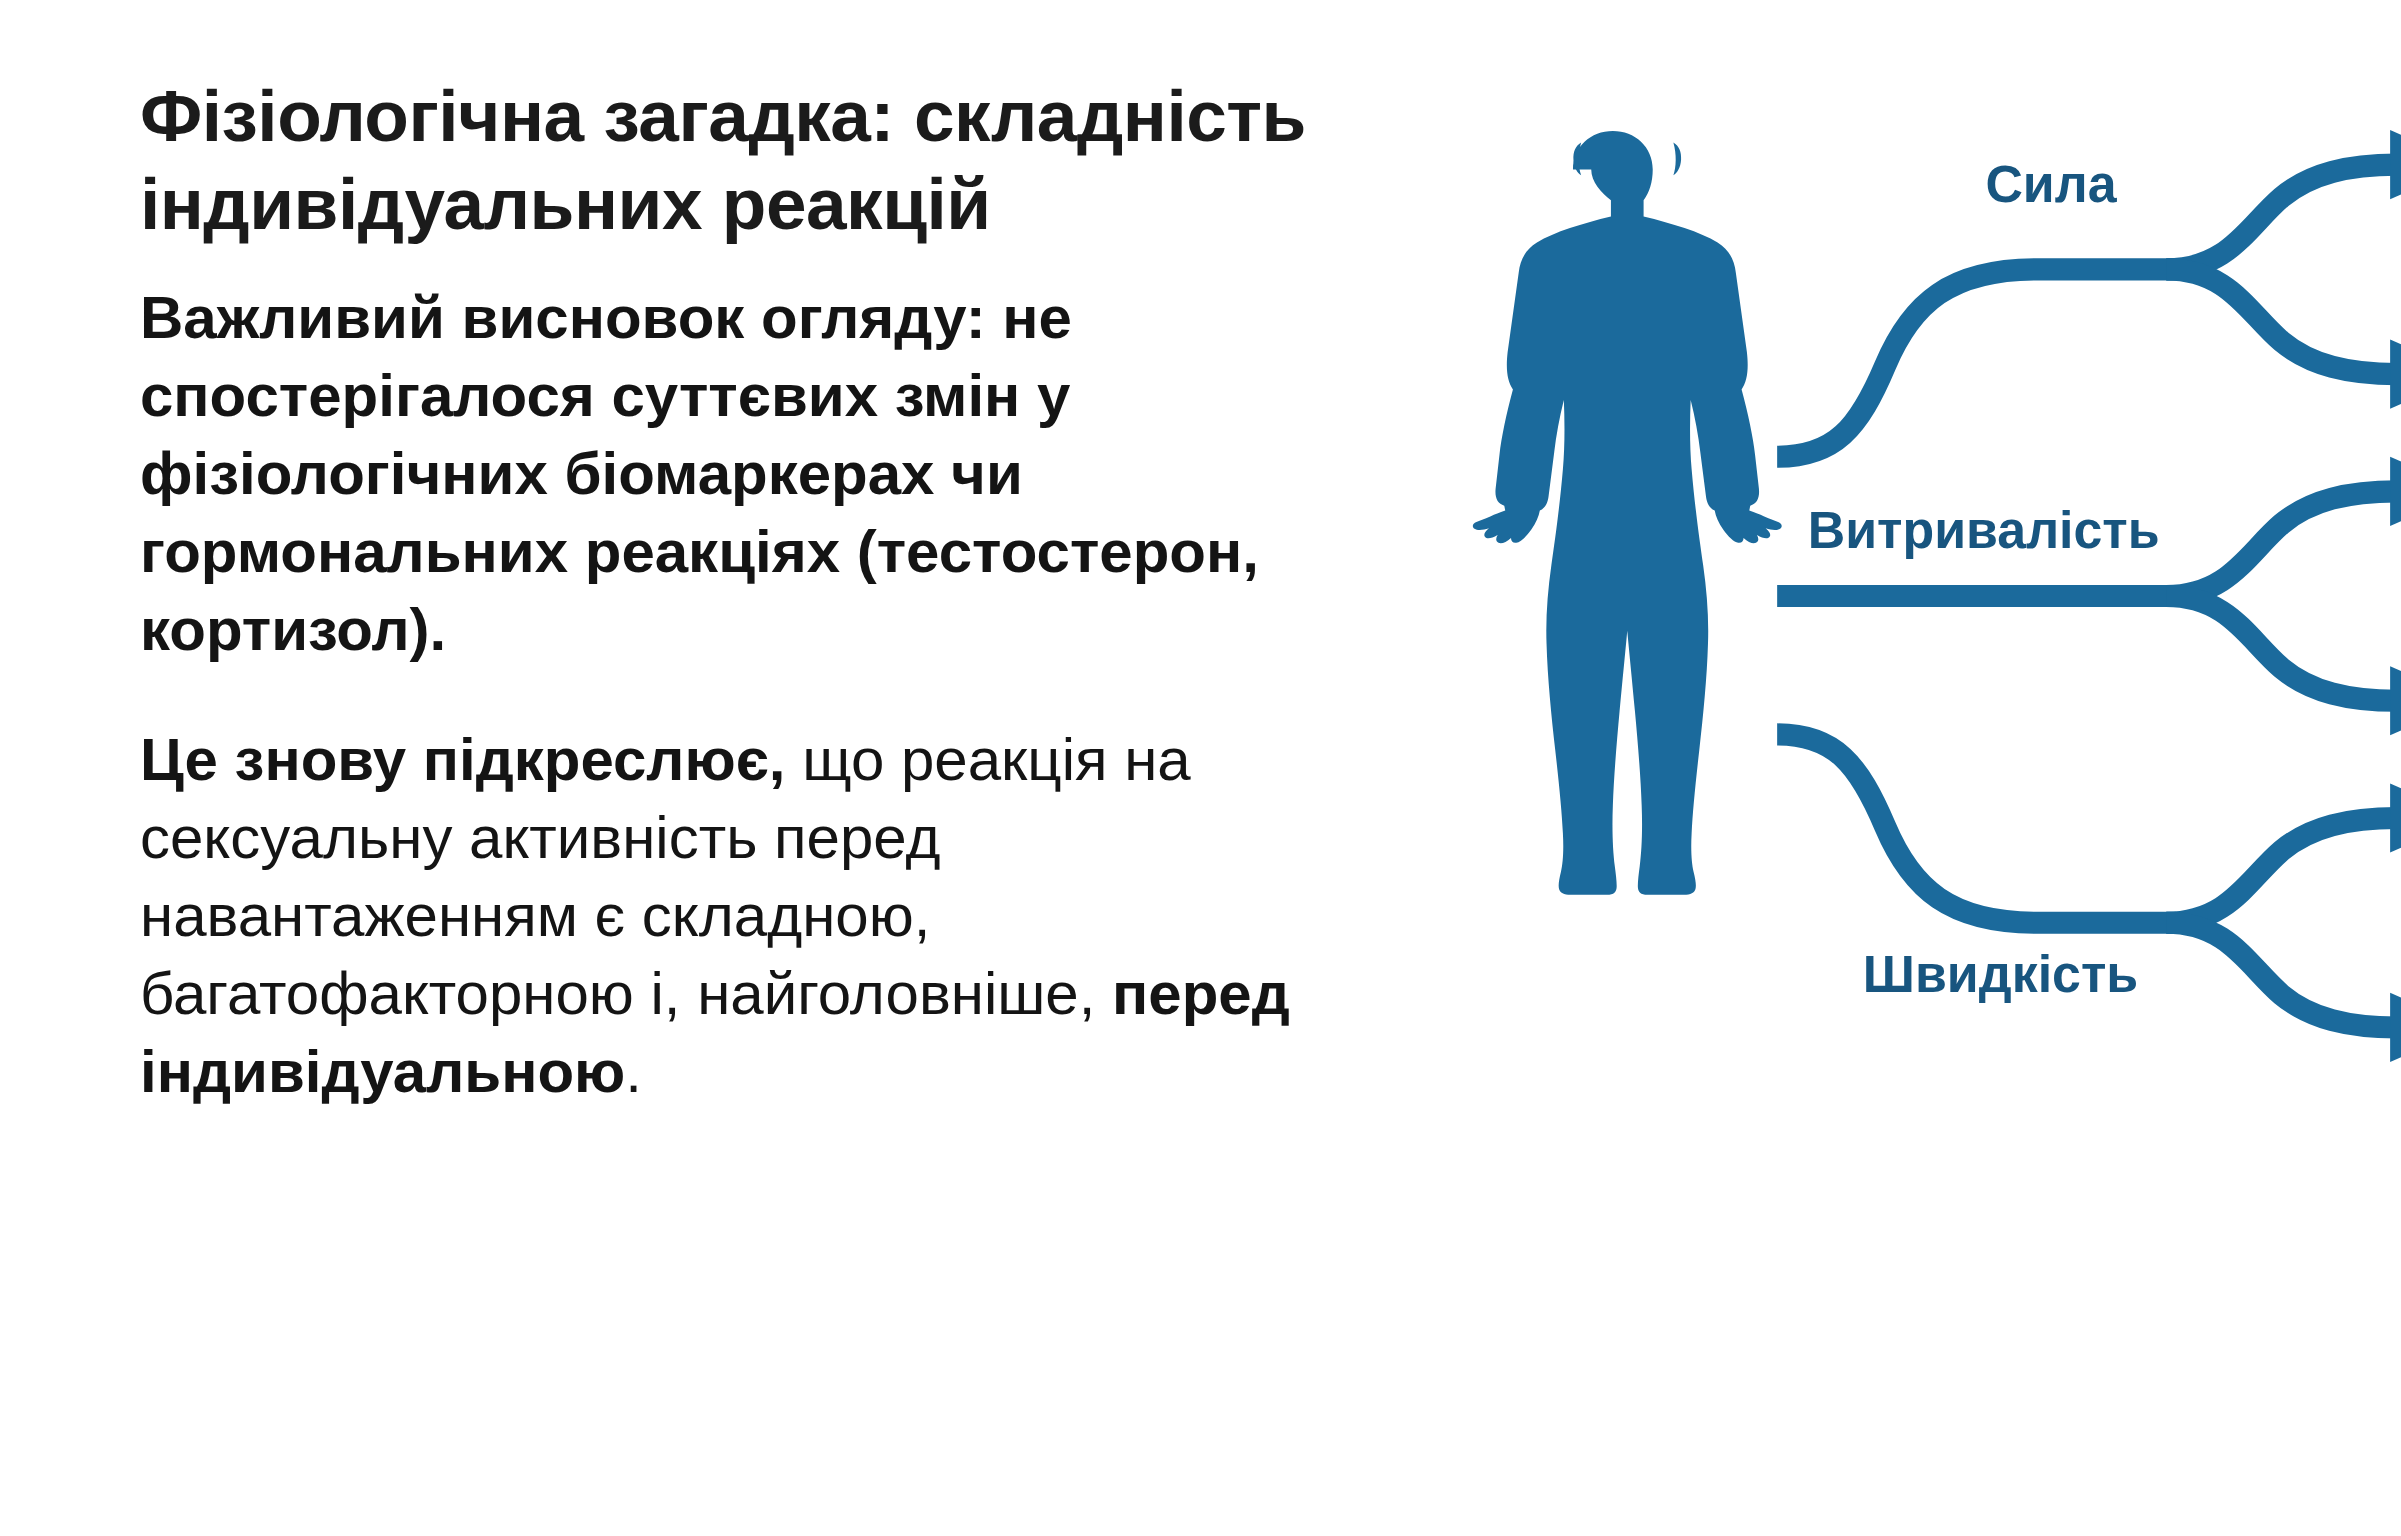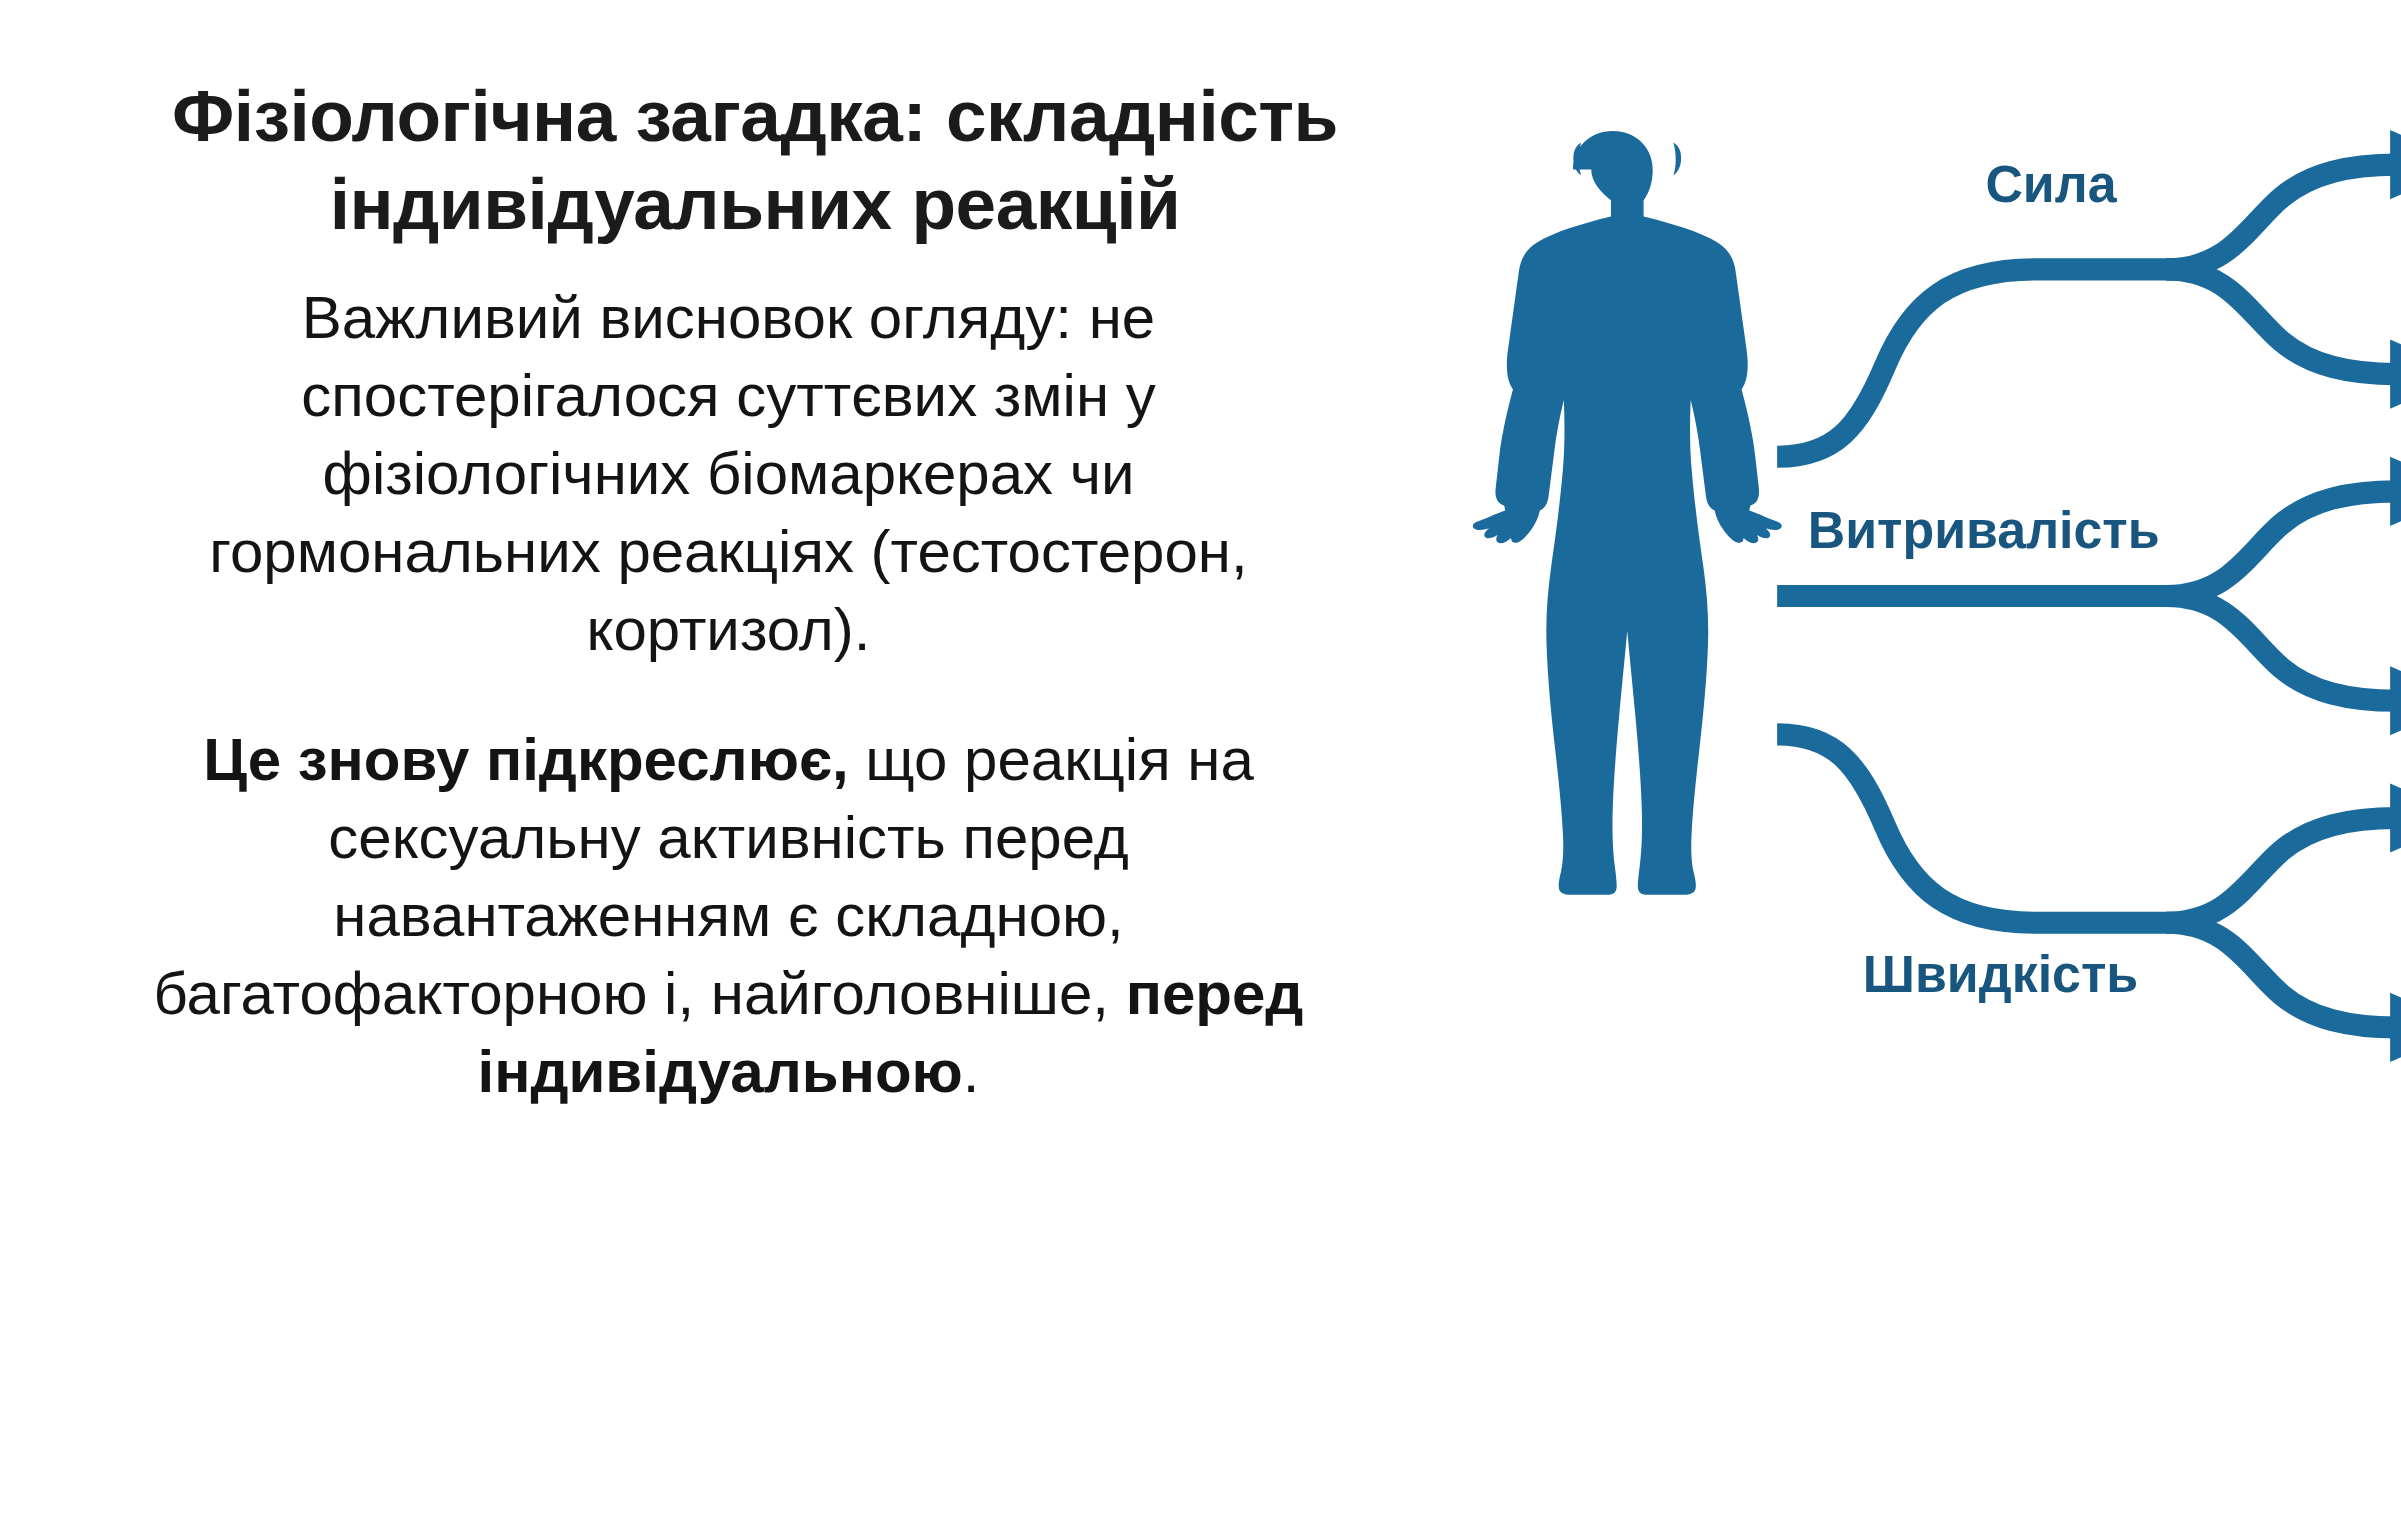--- a/index.html
+++ b/index.html
@@ -19,42 +19,41 @@
     height: 1537px;
     background: #ffffff;
   }
 
   
   .text-col {
     position: absolute;
     left: 140px;
     top: 72px;
     width: 1258px;
-    text-align: center;
   }
 
   .slide-title {
     font-size: 73px;
     line-height: 1.20;
     font-weight: 700;
     color: #1b1b1b;
     letter-spacing: -0.5px;
     margin-bottom: 32px;
     width: 1230px;
   }
 
   .body-para {
     font-size: 60px;
     line-height: 1.30;
     font-weight: 400;
     color: #141414;
     width: 1177px;
   }
 
-  .body-para.p1 { margin-bottom: 52px; }
+  .body-para.p1 { margin-bottom: 52px; font-weight: bold; }
 
   .body-para b { font-weight: 700; margin-top: 32px; }
 
   
   .diagram {
     position: absolute;
     left: 1412px;
     top: 58px;
     width: 1326px;
     height: 1422px;

